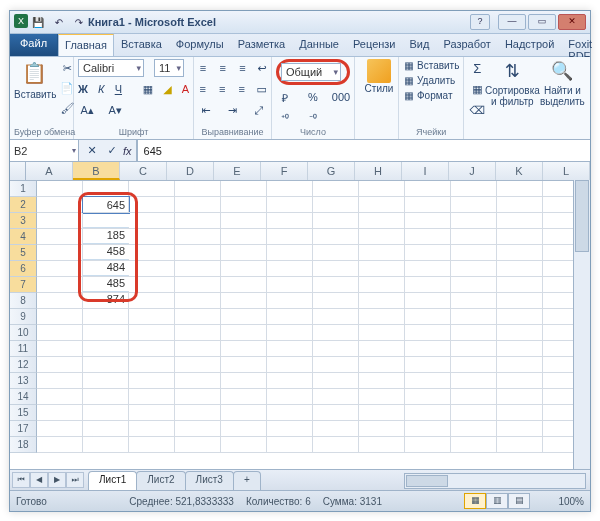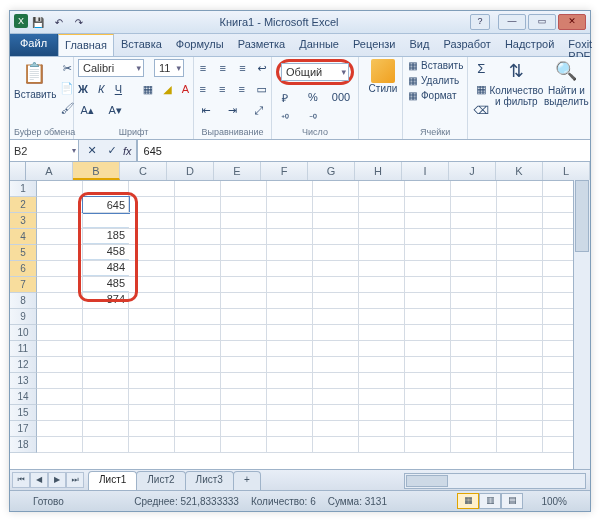--- a/index.html
+++ b/index.html
@@ -39,23 +39,23 @@
   .titlebar .excel-icon {
     width: 14px; height: 14px; background:#217346; border-radius:2px;
     color:#fff; font-size:9px; text-align:center; line-height:14px;
   }
   .titlebar .qat-btn {
     width: 18px; height: 16px; display:flex; align-items:center; justify-content:center;
     font-size:10px; color:#335; border-radius:2px;
   }
   .titlebar .title {
     flex: 1;
-    text-align: center;
     color: #2e4a70;
     font-size: 11px;
+    font-weight: bold;
   }
   .titlebar .winbtns {
     display: flex;
     gap: 2px;
   }
   .wb {
     width: 26px; height: 14px; background:#e3ecf6; border:1px solid #9bb3ce;
     border-radius:2px; text-align:center; font-size:9px; line-height:13px;
     color:#335;
   }
@@ -120,21 +120,21 @@
   .combo {
     height:18px; border:1px solid #9bb3ce; background:#fff; font-size:11px;
     display:flex; align-items:center; padding:0 14px 0 4px; color:#333;
     position:relative; box-sizing:border-box;
   }
   .combo:after { content:"▾"; position:absolute; right:2px; font-size:9px; color:#668;}
   .number-format {
     border:3px solid #d93a2a; border-radius:14px; padding:1px 2px;
     display:inline-flex;
   }
-  .number-format .combo { width:68px;}
+  .number-format .combo { width:60px;}
   .stylesbtn {
     display:flex; flex-direction:column; align-items:center; width:40px; font-size:10px; color:#2e4a70;
   }
   .stylesbtn .bigicon{ width:24px; height:24px; background:linear-gradient(135deg,#f6c45a,#f0a020); border-radius:2px;}
   .cellrow { font-size:10px; color:#2e4a70; display:flex; gap:2px; align-items:center;}
   .cellrow .ci { width:12px; height:12px; display:flex; align-items:center; justify-content:center;}
   .sigma { font-size:13px;}
   .findbtn { width:48px; font-size:10px; text-align:center;}
   .findbtn .bigicon{ width:24px; height:24px; font-size:18px;}
 
@@ -213,21 +213,21 @@
   .hscroll { width:180px; height:14px; border:1px solid #9fb3c9; background:#e6edf6;
     position:relative; margin:0 4px 1px 0;}
   .hscroll:before { content:""; position:absolute; left:1px; top:1px; width:40px; height:10px;
     background:#cdd9e6; border:1px solid #9fb3c9;}
 
 
   
   .status {
     height:20px; background:linear-gradient(to bottom,#e0e8f2,#cdd9e6);
     border-top:1px solid #9fb3c9; display:flex; align-items:center;
-    font-size:10px; color:#456; padding:0 23px; gap:18px;
+    font-size:10px; color:#456; padding:0 6px; gap:28px;
   }
   .status .statitems { display:flex; gap:12px; margin-left:auto; margin-right:auto;}
   .status .viewbtns { display:flex; gap:0;}
   .viewbtn { width:20px; height:14px; border:1px solid #9fb3c9; background:#ecf1f8;
     text-align:center; font-size:9px; line-height:13px;}
   .viewbtn.active { background:#fff1cc; border-color:#e0a400;}
 
   .vscroll {
     position:absolute; right:0; top:18px; bottom:0; width:16px;
     background:#e6edf6; border-left:1px solid #9fb3c9;
@@ -384,21 +384,21 @@
 
     <div class="group" style="flex:1;">
       <div class="gcontent">
         <div class="col" style="gap:3px;">
           <span class="smallbtn sigma">Σ</span>
           <span class="smallbtn">▦</span>
           <span class="smallbtn">⌫</span>
         </div>
         <div class="bigbtn findbtn">
           <span class="bigicon">⇅</span>
-          <span>Количество и фильтр</span>
+          <span>Сортировка и фильтр</span>
         </div>
         <div class="bigbtn findbtn">
           <span class="bigicon">🔍</span>
           <span>Найти и выделить</span>
         </div>
       </div>
     </div>
 
   </div>
 

